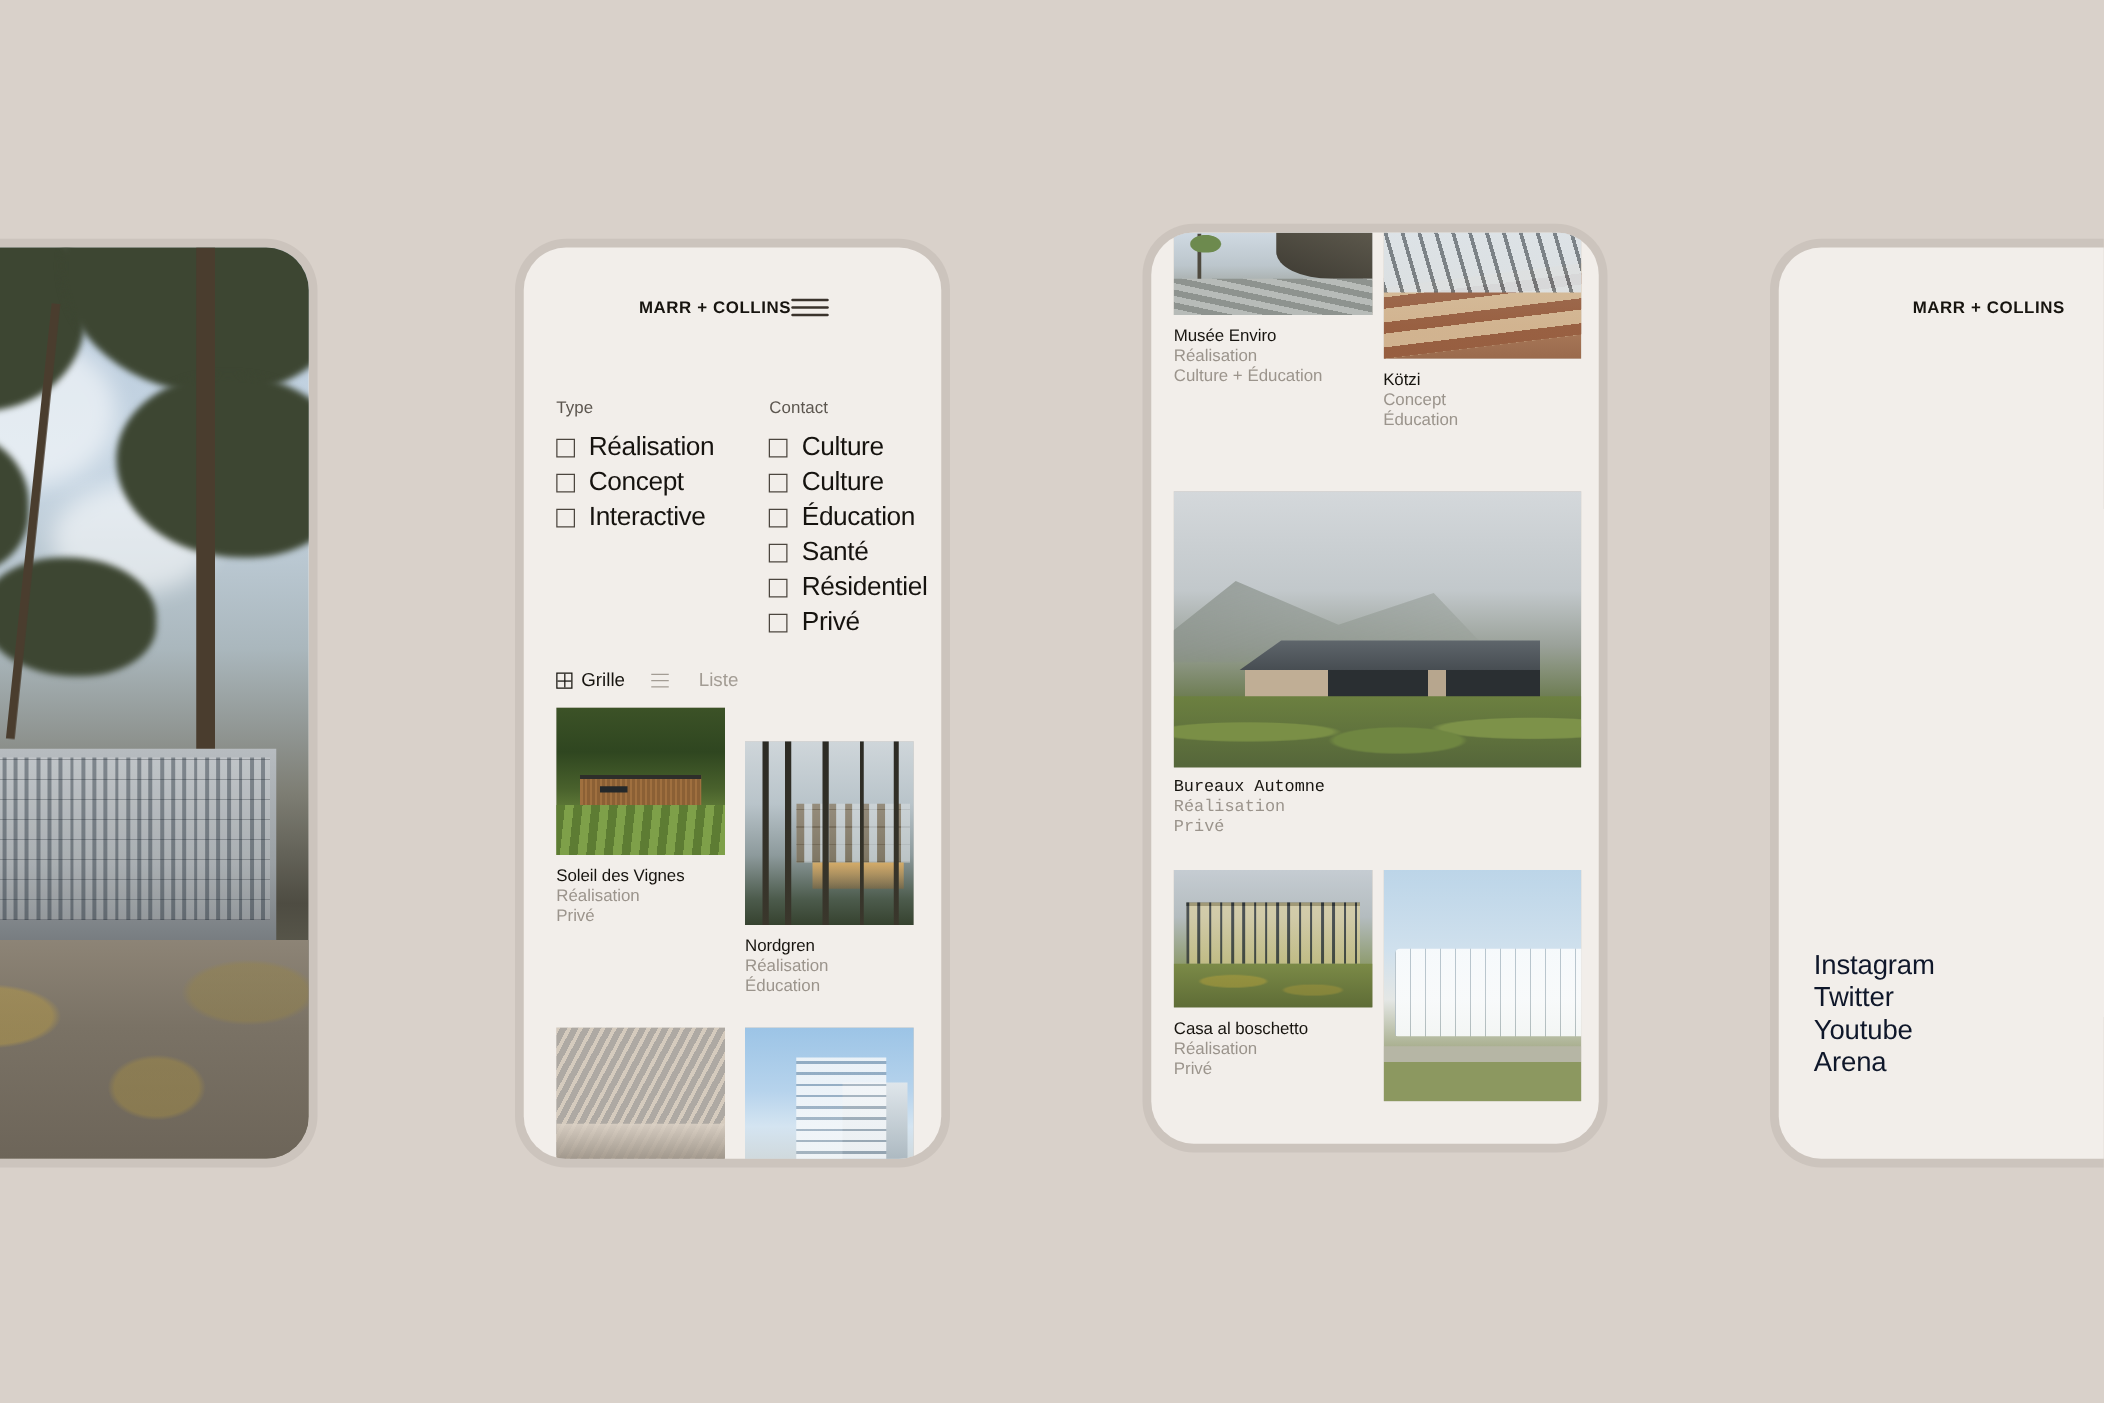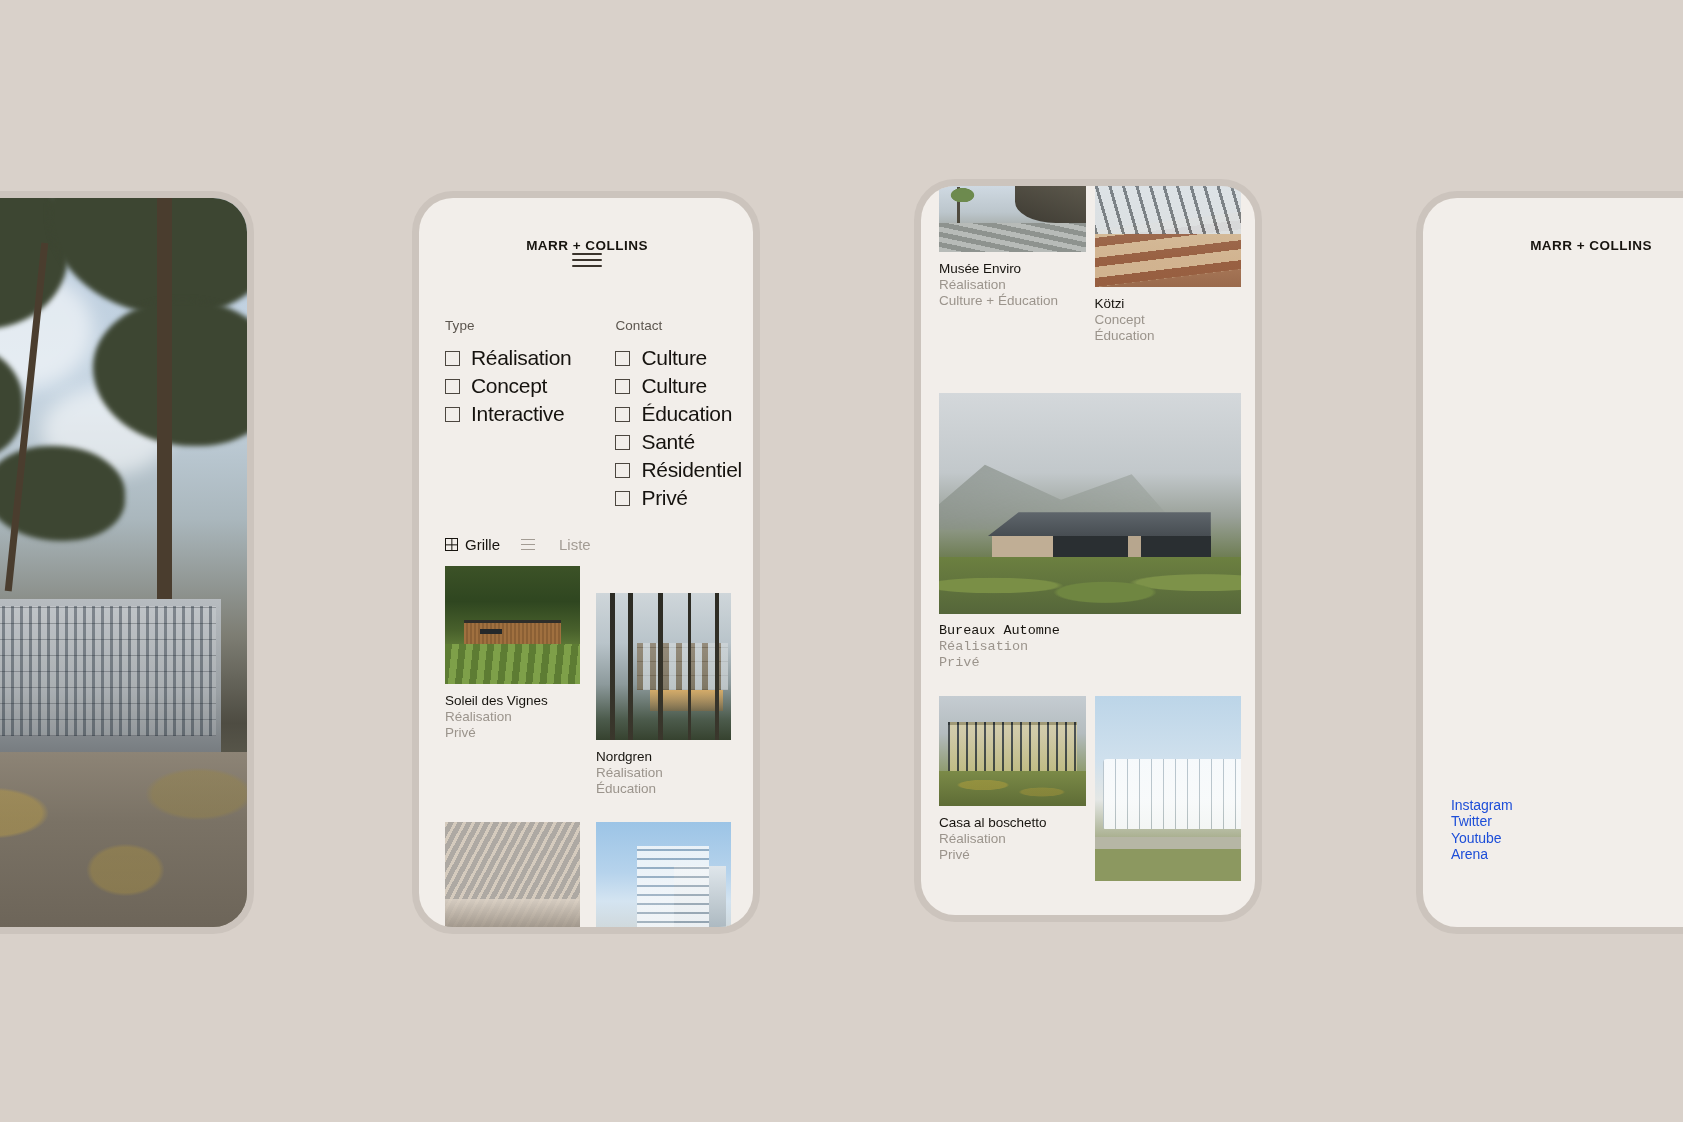--- a/index.html
+++ b/index.html
@@ -42,20 +42,21 @@
     top: 198px;
     width: 334px;
     height: 729px;
   }
   
   #phone-projects {
     left: 921px;
     top: 186px;
     width: 334px;
     height: 729px;
+    padding-left: 24px;
   }
   
   #phone-menu {
     left: 1423px;
     top: 198px;
     width: 334px;
     height: 729px;
   }
 
   
@@ -67,21 +68,20 @@
     white-space: nowrap;
   }
   .topbar {
     position: absolute;
     top: 40px;
     left: 26px;
     right: 24px;
     display: flex;
     align-items: center;
     justify-content: center;
-    flex-direction: column;
   }
   .hamburger {
     width: 30px;
     height: 14px;
     display: flex;
     flex-direction: column;
     justify-content: space-between;
     cursor: pointer;
   }
   .hamburger i {
@@ -227,23 +227,23 @@
     letter-spacing: -0.022em;
     cursor: pointer;
     white-space: nowrap;
   }
   .social-list {
     position: absolute;
     bottom: 64px;
     left: 28px;
   }
   .social-item {
-    font-size: 14px;
+    font-size: 22px;
     line-height: 1.18;
-    color: #1d4ed8;
+    color: #0f172a;
     cursor: pointer;
     letter-spacing: -0.005em;
   }
 
   
   .ph { position: absolute; inset: 0; }
 
   
   .ph-hero {
     background:

